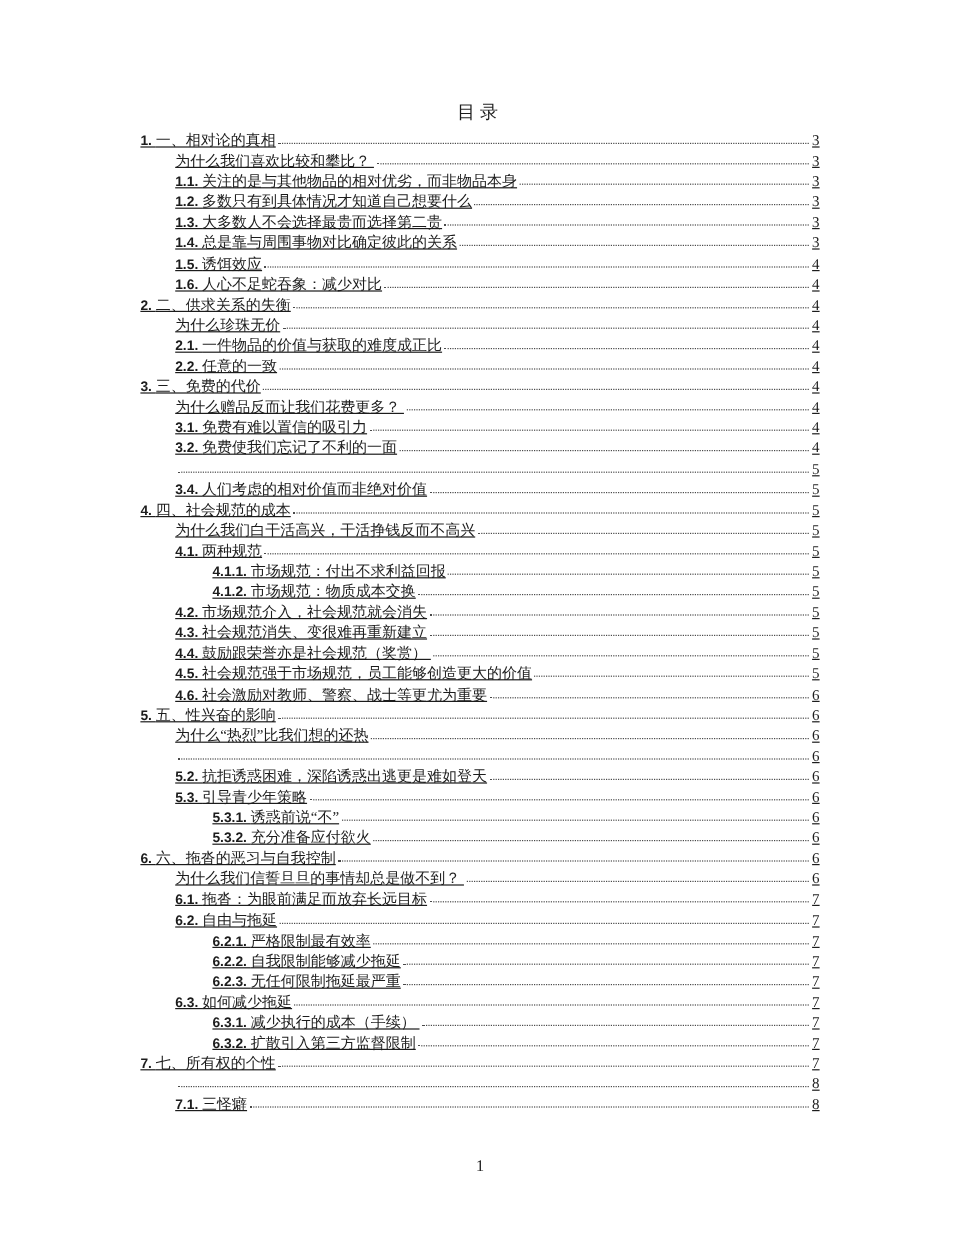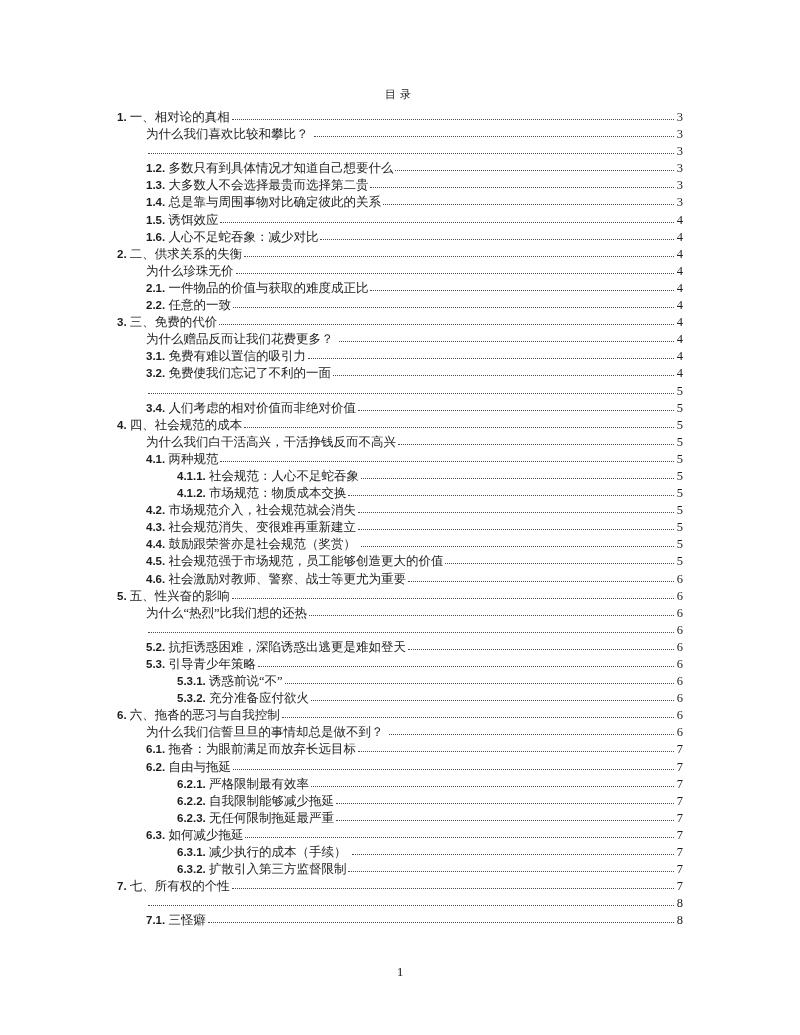--- a/index.html
+++ b/index.html
@@ -14,31 +14,32 @@
     color: #1c1c1c;
   }
 
   .toc-title {
     position: absolute;
     top: 85px;
     left: 0;
     right: 0;
     margin: 0;
     text-align: center;
-    font-size: 11px;
+    font-size: 15px;
     font-weight: 400;
     letter-spacing: 4px;
     line-height: 19px;
   }
 
   .toc {
     position: absolute;
     top: 109px;
     left: 117px;
     width: 566px;
+    text-decoration: underline;
   }
 
   .toc-row {
     display: flex;
     align-items: baseline;
     height: 17.1px;
     line-height: 17.1px;
     font-size: 12.5px;
   }
   .toc-row.lvl2 { padding-left: 29px; }
@@ -88,20 +89,21 @@
         <span class="toc-text"><span class="num">1. </span><span class="txt">一、相对论的真相</span></span>
         <span class="dots"></span>
         <span class="pg">3</span>
       </div>
       <div class="toc-row lvl2">
         <span class="toc-text"><span class="num"></span><span class="txt">为什么我们喜欢比较和攀比？ </span></span>
         <span class="dots"></span>
         <span class="pg">3</span>
       </div>
       <div class="toc-row lvl2">
+        <span class="toc-text"><span class="num">1.1. </span><span class="txt">关注的是与其他物品的相对优劣，而非物品本身</span></span>
         <span class="dots"></span>
         <span class="pg">3</span>
       </div>
       <div class="toc-row lvl2">
         <span class="toc-text"><span class="num">1.2. </span><span class="txt">多数只有到具体情况才知道自己想要什么</span></span>
         <span class="dots"></span>
         <span class="pg">3</span>
       </div>
       <div class="toc-row lvl2">
         <span class="toc-text"><span class="num">1.3. </span><span class="txt">大多数人不会选择最贵而选择第二贵</span></span>
@@ -181,21 +183,21 @@
         <span class="toc-text"><span class="num"></span><span class="txt">为什么我们白干活高兴，干活挣钱反而不高兴</span></span>
         <span class="dots"></span>
         <span class="pg">5</span>
       </div>
       <div class="toc-row lvl2">
         <span class="toc-text"><span class="num">4.1. </span><span class="txt">两种规范</span></span>
         <span class="dots"></span>
         <span class="pg">5</span>
       </div>
       <div class="toc-row lvl3">
-        <span class="toc-text"><span class="num">4.1.1. </span><span class="txt">社会规范：人心不足蛇吞象</span></span>
+        <span class="toc-text"><span class="num">4.1.1. </span><span class="txt">市场规范：付出不求利益回报</span></span>
         <span class="dots"></span>
         <span class="pg">5</span>
       </div>
       <div class="toc-row lvl3">
         <span class="toc-text"><span class="num">4.1.2. </span><span class="txt">市场规范：物质成本交换</span></span>
         <span class="dots"></span>
         <span class="pg">5</span>
       </div>
       <div class="toc-row lvl2">
         <span class="toc-text"><span class="num">4.2. </span><span class="txt">市场规范介入，社会规范就会消失</span></span>

